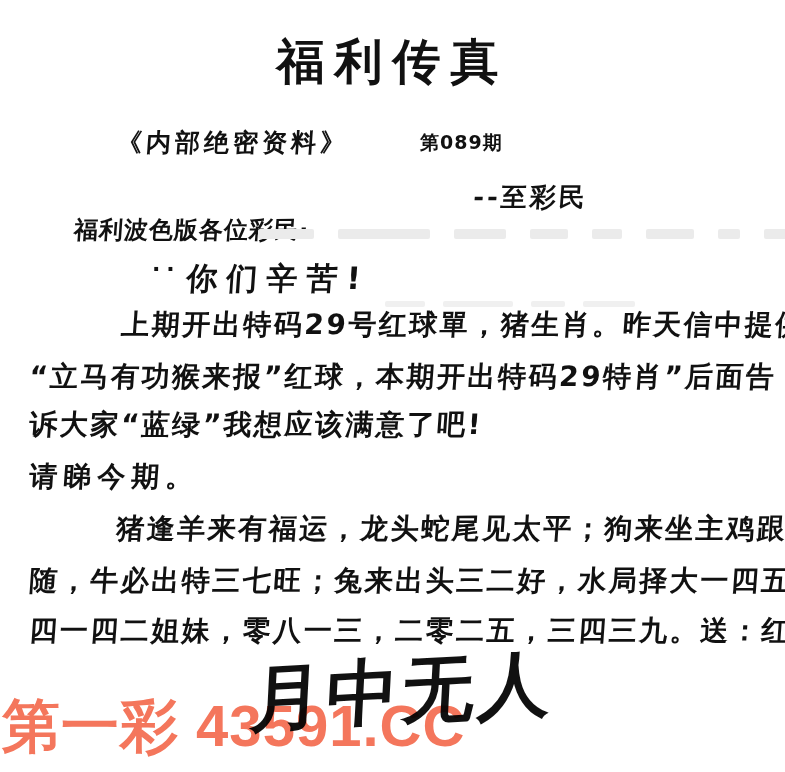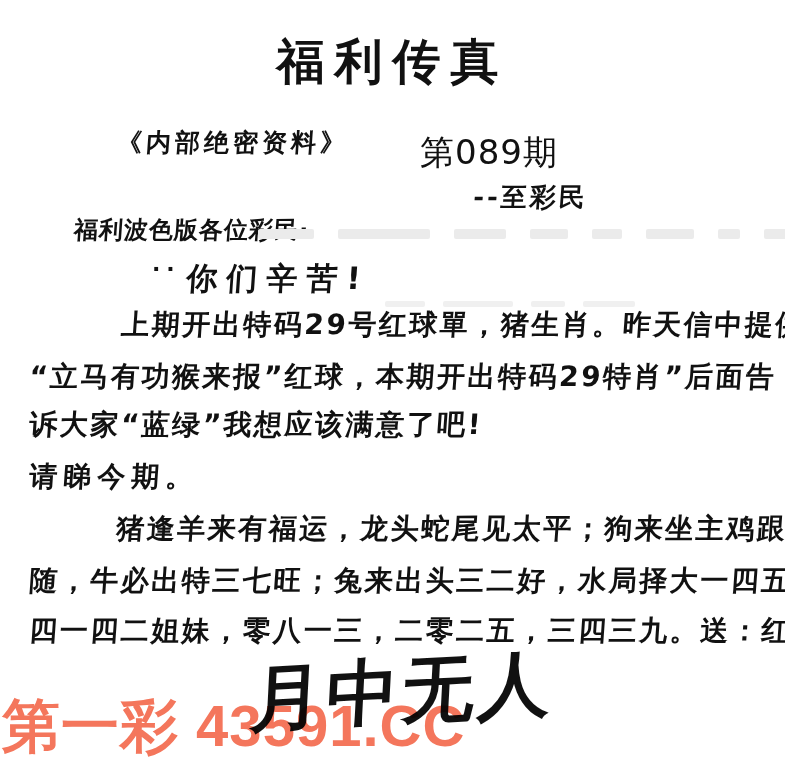--- a/index.html
+++ b/index.html
@@ -29,22 +29,22 @@
     letter-spacing: 10px;
     font-weight: 800;
   }
   .doc-subtitle {
     left: 116px; top: 126px;
     font-size: 25px;
     letter-spacing: 4px;
   }
   .doc-issue {
     left: 420px; top: 130px;
-    font-size: 34px;
-    font-weight: 400;
+    font-size: 19px;
+    font-weight: 700;
     letter-spacing: 1px;
   }
   .doc-salutation {
     left: 472px; top: 180px;
     font-size: 26px;
     letter-spacing: 3px;
   }
   .doc-greeting {
     left: 73px; top: 214px;
     font-size: 24px;

